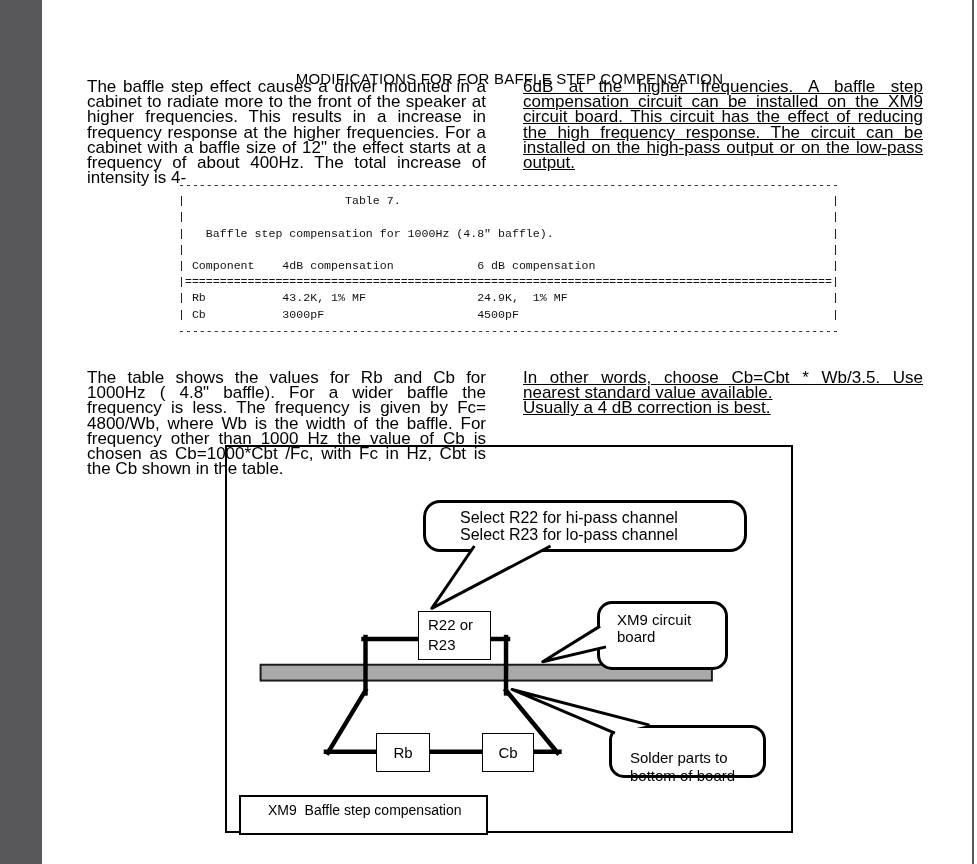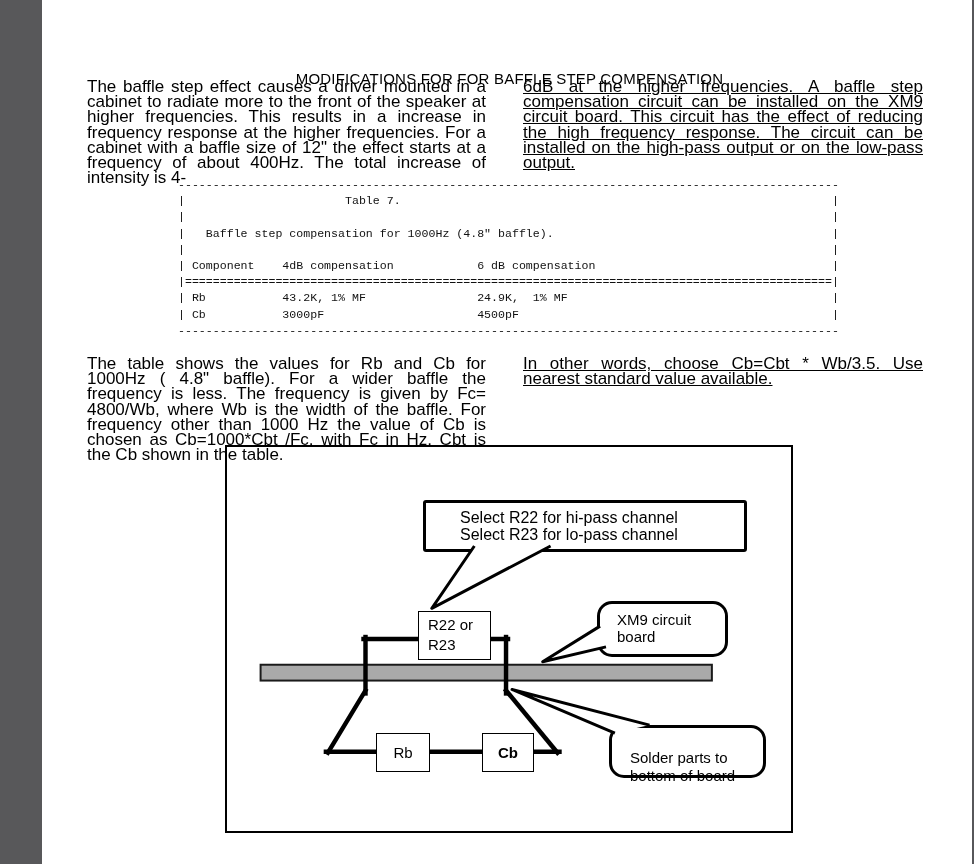--- a/index.html
+++ b/index.html
@@ -6,42 +6,42 @@
   .page{position:relative;width:977px;height:864px;background:#ffffff;overflow:hidden;
         font-family:"Liberation Sans",sans-serif;color:#000;}
   .margin-bar{position:absolute;left:0;top:0;width:42px;height:864px;background:#58585a;}
   .page-edge{position:absolute;left:972px;top:0;width:2px;height:864px;background:#57575a;}
   .doc-title{position:absolute;left:87px;top:44px;width:845px;text-align:center;
              font-size:15px;letter-spacing:0.2px;margin-top:26px;}
   .para{position:absolute;font-size:17px;line-height:15.2px;text-align:justify;}
   .col-left{left:87px;width:399px;}
   .col-right{left:523px;width:400px;text-decoration:underline;}
   .row1{top:79px;}
-  .row2{top:356px;}
+  .row2{top:370px;}
   .ascii{position:absolute;left:178px;top:177px;margin:0;
          font-family:"Liberation Mono",monospace;font-size:11.6px;line-height:16.2px;
          white-space:pre;color:#111;}
   
   .diagram{position:absolute;left:225px;top:445px;width:568px;height:388px;
            border:2px solid #000;box-sizing:border-box;}
   .dg-svg{position:absolute;left:0;top:0;width:100%;height:100%;}
   .svg-wires{z-index:1;}
   .svg-tails{z-index:4;pointer-events:none;}
   .dg-box{position:absolute;background:#fff;border:1.5px solid #000;box-sizing:border-box;
           z-index:2;font-size:15px;margin-left:12px;}
   .r22-box{left:179px;top:164px;width:73px;height:49px;line-height:20px;padding:3px 0 0 9px;}
   .rb-box{left:137px;top:286px;width:54px;height:39px;display:flex;align-items:center;justify-content:center;}
-  .cb-box{left:243px;top:286px;width:52px;height:39px;display:flex;align-items:center;justify-content:center;font-weight:bold;}
+  .cb-box{left:243px;top:286px;width:52px;height:39px;display:flex;align-items:center;justify-content:center;}
   .caption-box{left:0px;top:348px;width:249px;height:40px;border-width:2px;
                font-size:14px;padding:5px 0 0 27px;white-space:pre;}
   .bubble{position:absolute;background:#fff;border:3px solid #000;box-sizing:border-box;
           z-index:3;white-space:pre-line;}
-  .select-bubble{left:196px;top:53px;width:324px;height:52px;border-radius:3px;
+  .select-bubble{left:196px;top:53px;width:324px;height:52px;border-radius:17px;
                  font-size:16px;line-height:17px;padding:6px 0 0 34px;}
-  .xm9-bubble{left:370px;top:154px;width:131px;height:56px;border-radius:15px;
+  .xm9-bubble{left:370px;top:154px;width:131px;height:69px;border-radius:15px;
               font-size:15px;line-height:17px;padding:7px 0 0 17px;}
   .solder-bubble{left:382px;top:278px;width:157px;height:53px;border-radius:15px;
                  font-size:15px;line-height:18px;padding:21px 0 0 18px;}
 </style>
 </head>
 <body>
 
 <div class="page">
   <div class="margin-bar"></div>
   <div class="page-edge"></div>
@@ -58,20 +58,21 @@
 |                                                                                             |
 | Component    4dB compensation            6 dB compensation                                  |
 |=============================================================================================|
 | Rb           43.2K, 1% MF                24.9K,  1% MF                                      |
 | Cb           3000pF                      4500pF                                             |
 -----------------------------------------------------------------------------------------------</pre>
 
   <div class="para col-left row2">The table shows the values for Rb and Cb for 1000Hz ( 4.8" baffle). For a wider baffle the frequency is less. The frequency is given by Fc= 4800/Wb, where Wb is the width of the baffle. For frequency other than 1000 Hz the value of Cb is chosen as Cb=1000*Cbt /Fc, with Fc in Hz, Cbt is the Cb shown in the table.</div>
   <div class="para col-right row2">
     <div>In other words, choose Cb=Cbt * Wb/3.5. Use nearest standard value available.</div>
+    <div>Usually a 4 dB correction is best.</div>
   </div>
 
   <div class="diagram">
 
     <svg class="dg-svg svg-wires" viewBox="0 0 568 388" width="568" height="388">
       <rect x="33" y="220" width="456" height="16" fill="#a9a9a9" stroke="#1a1a1a" stroke-width="2"></rect>
       <g stroke="#000" stroke-width="4.5" fill="none" stroke-linecap="square">
         <path d="M137,194 L283,194"></path>
         <path d="M139,192 L139,249"></path>
         <path d="M281,192 L281,249"></path>
@@ -82,20 +83,21 @@
     </svg>
 
     <div class="dg-box r22-box" style="white-space:pre-line;">R22 or
 R23</div>
     <div class="dg-box rb-box">
       <span>Rb</span>
     </div>
     <div class="dg-box cb-box">
       <span>Cb</span>
     </div>
+    <div class="dg-box caption-box">XM9  Baffle step compensation</div>
 
     <div class="bubble select-bubble">Select R22 for hi-pass channel
 Select R23 for lo-pass channel</div>
     <div class="bubble xm9-bubble">XM9 circuit
 board</div>
     <div class="bubble solder-bubble">Solder parts to
 bottom of board</div>
 
     <svg class="dg-svg svg-tails" viewBox="0 0 568 388" width="568" height="388">
       <g>

